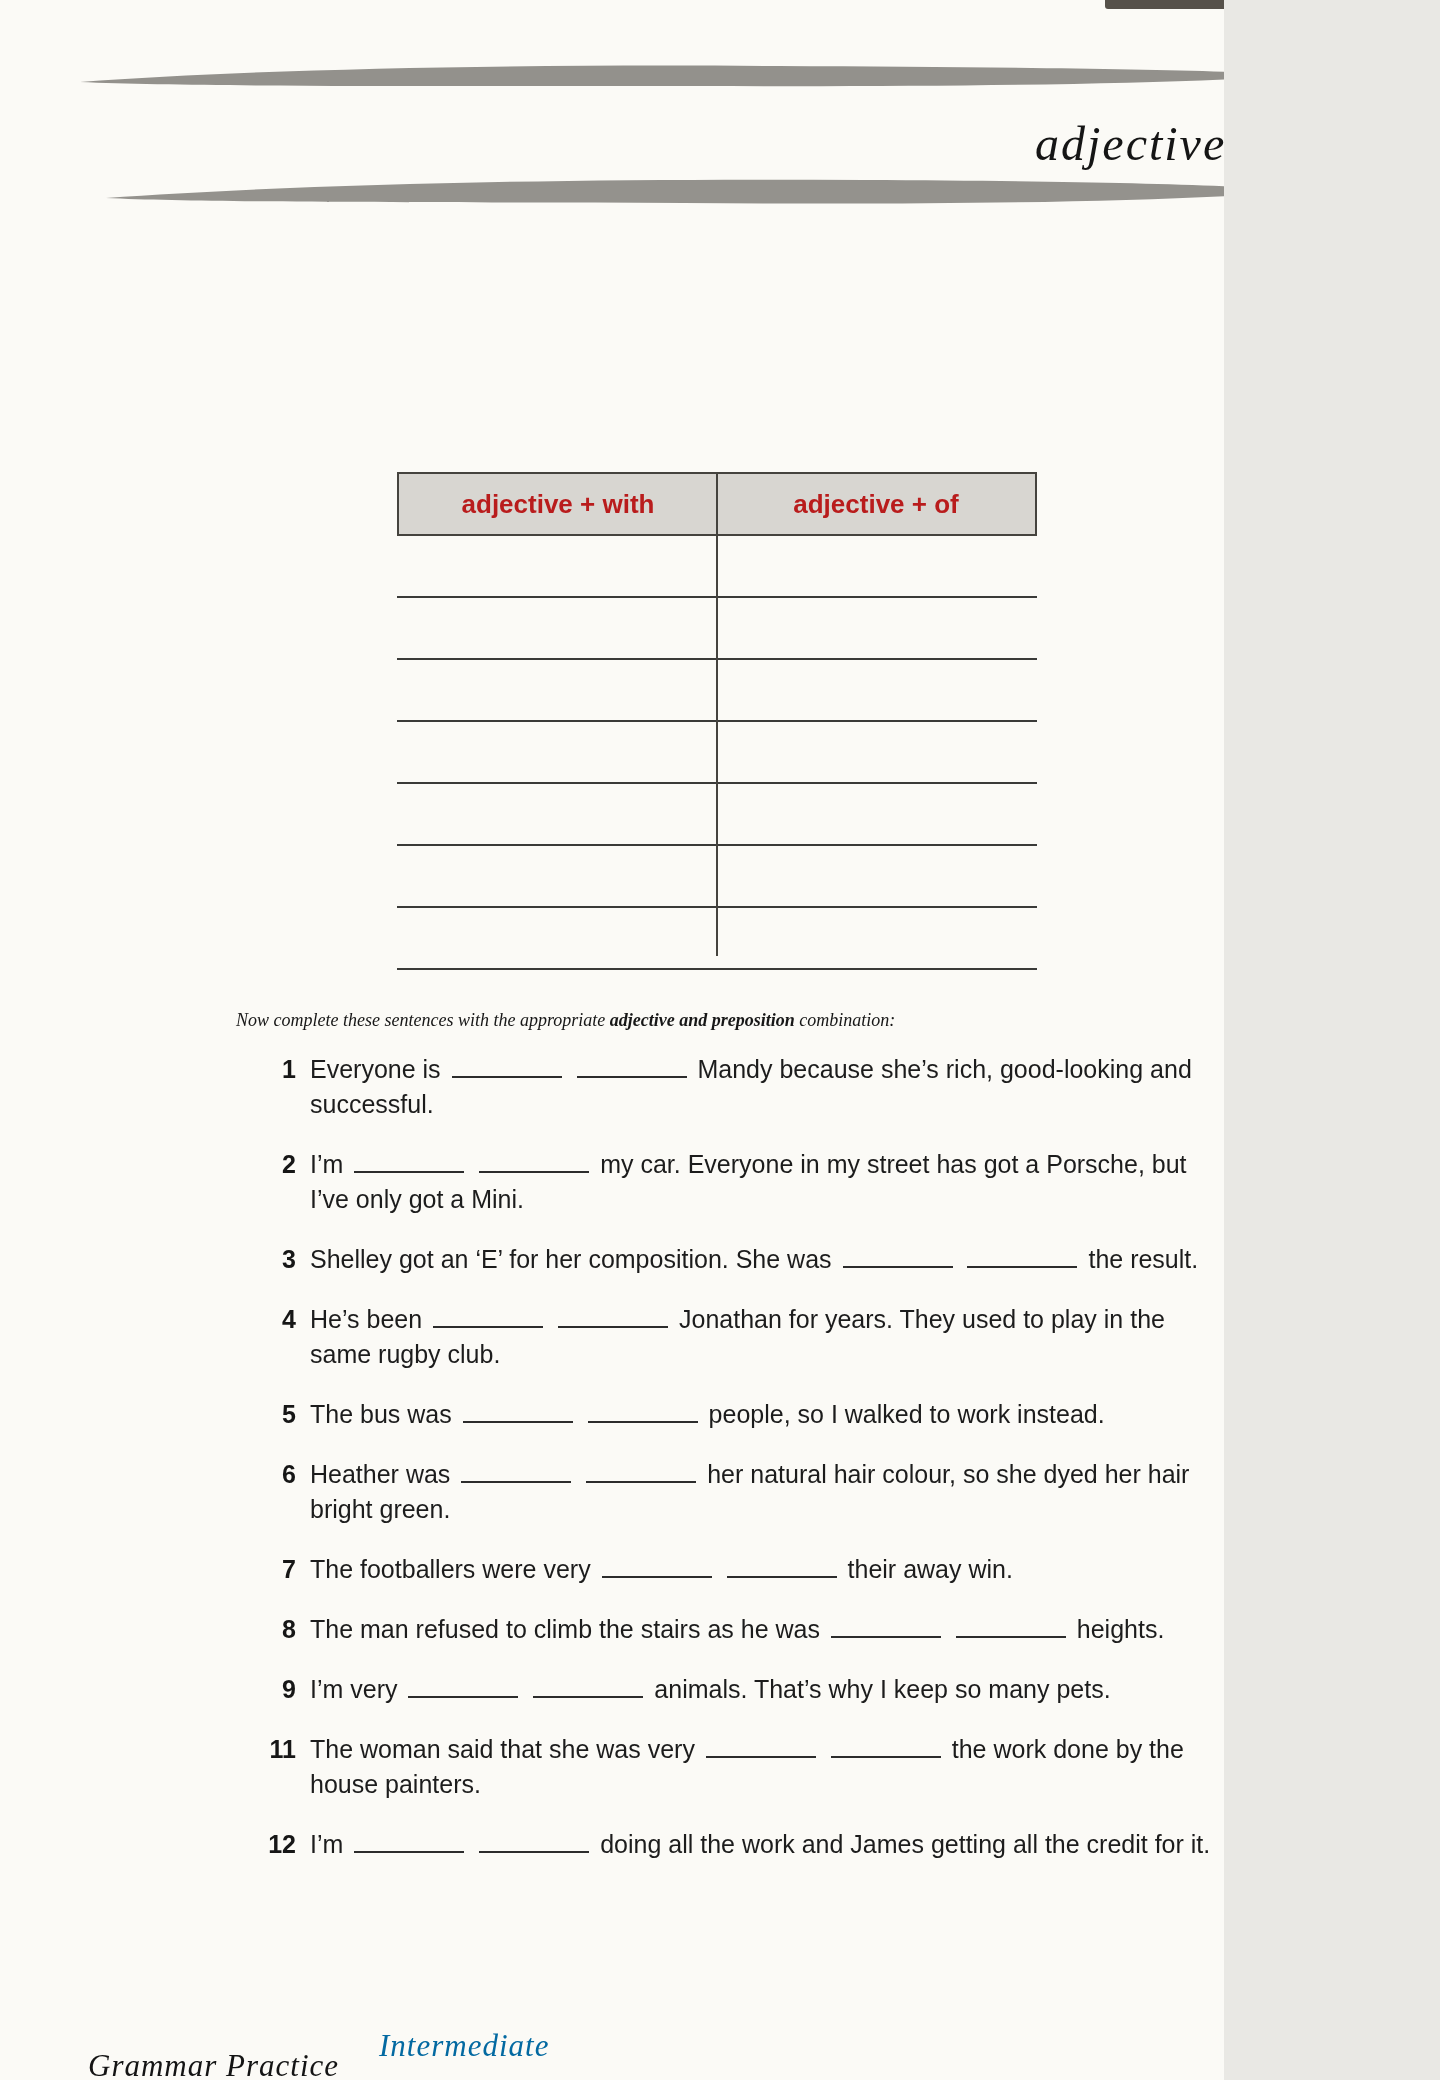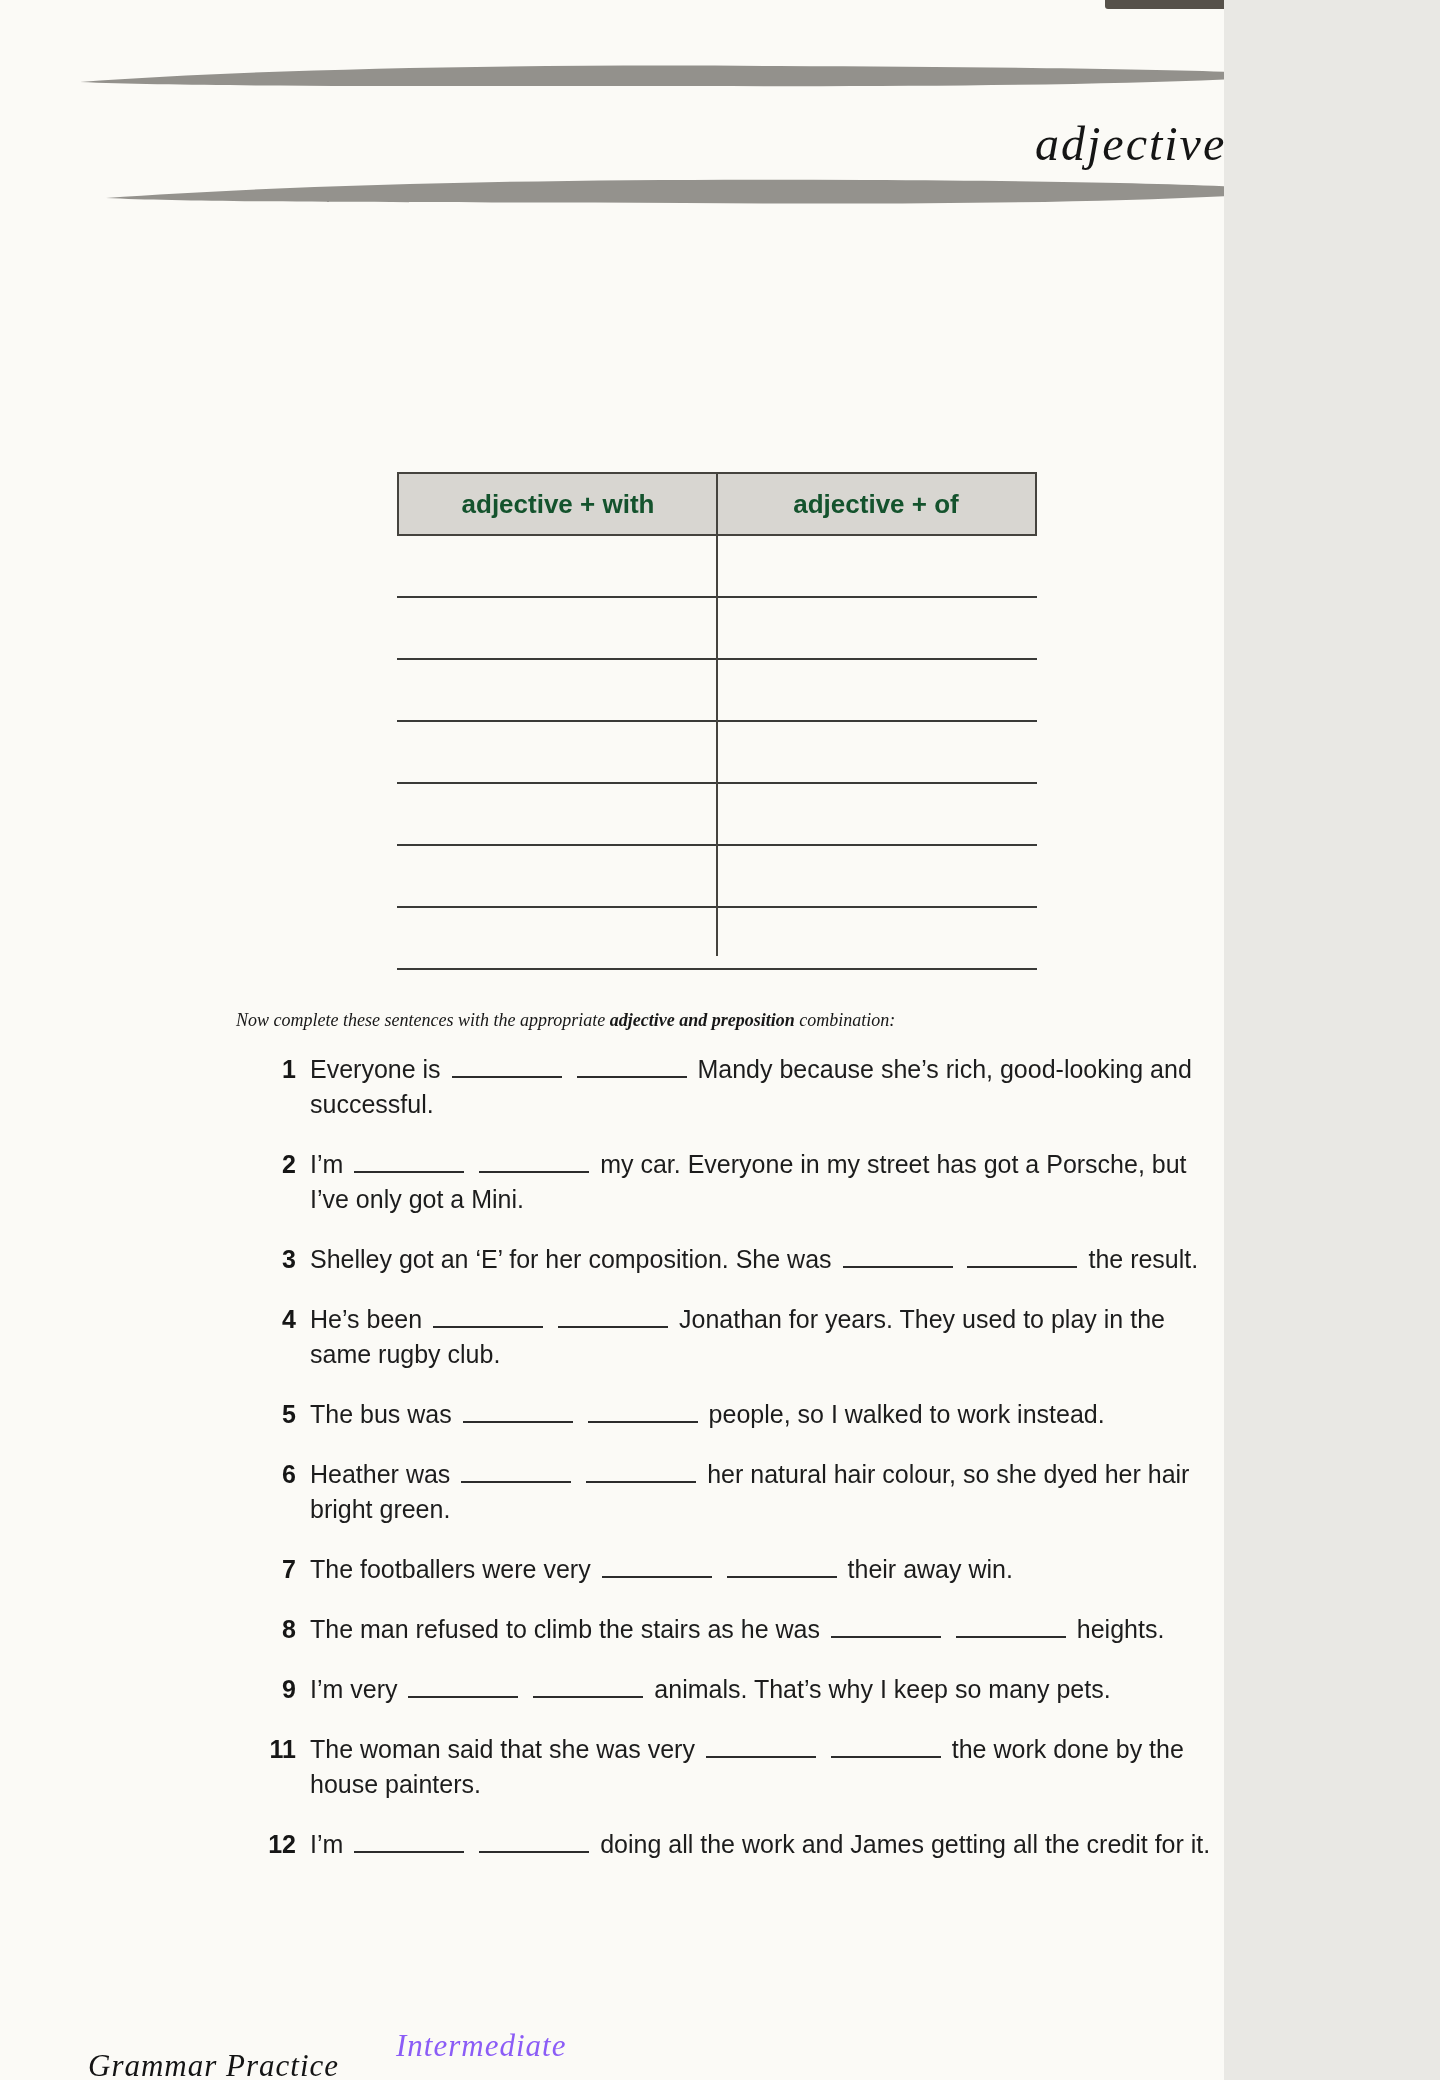--- a/index.html
+++ b/index.html
@@ -33,21 +33,21 @@
     position:absolute;left:397px;top:472px;width:640px;
   }
   .t-head{
     display:flex;height:64px;
     background:#d8d6d1;
     border:2px solid #45433e;
     box-sizing:border-box;
   }
   .t-head .t-hcell{
     flex:1;display:flex;align-items:center;justify-content:center;
-    font-weight:700;font-size:26px;color:#14532d;
+    font-weight:700;font-size:26px;color:#b91c1c;
   }
   .t-body{position:relative;height:420px;}
   .t-row{
     height:60px;
     border-bottom:2px solid #3a3a38;
     display:flex;
   }
   .t-cell{flex:1;}
   .t-divider{
     position:absolute;left:50%;top:0;width:2px;height:484px;
@@ -77,23 +77,23 @@
     border-bottom:2px solid #2c2c2c;
     margin:0 4px;
   }
   
   .footer-series{
     position:absolute;left:88px;top:2028px;
     font-family:cursive;font-style:italic;
     font-size:31px;color:#141414;letter-spacing:1px;margin-top:20px;
   }
   .footer-level{
-    position:absolute;left:396px;top:2028px;
+    position:absolute;left:379px;top:2028px;
     font-family:cursive;font-style:italic;
-    font-size:31px;color:#8b5cf6;letter-spacing:1px;
+    font-size:31px;color:#0369a1;letter-spacing:1px;
   }
   .page-num-box{
     position:absolute;left:1391px;top:2022px;width:46px;height:46px;
     background:#3e3931;color:#ffffff;
     display:flex;align-items:center;justify-content:center;
     font-size:27px;font-weight:700;
   }
   .site-url{
     position:absolute;left:1396px;top:1700px;height:290px;
     writing-mode:vertical-rl;transform:rotate(180deg);

